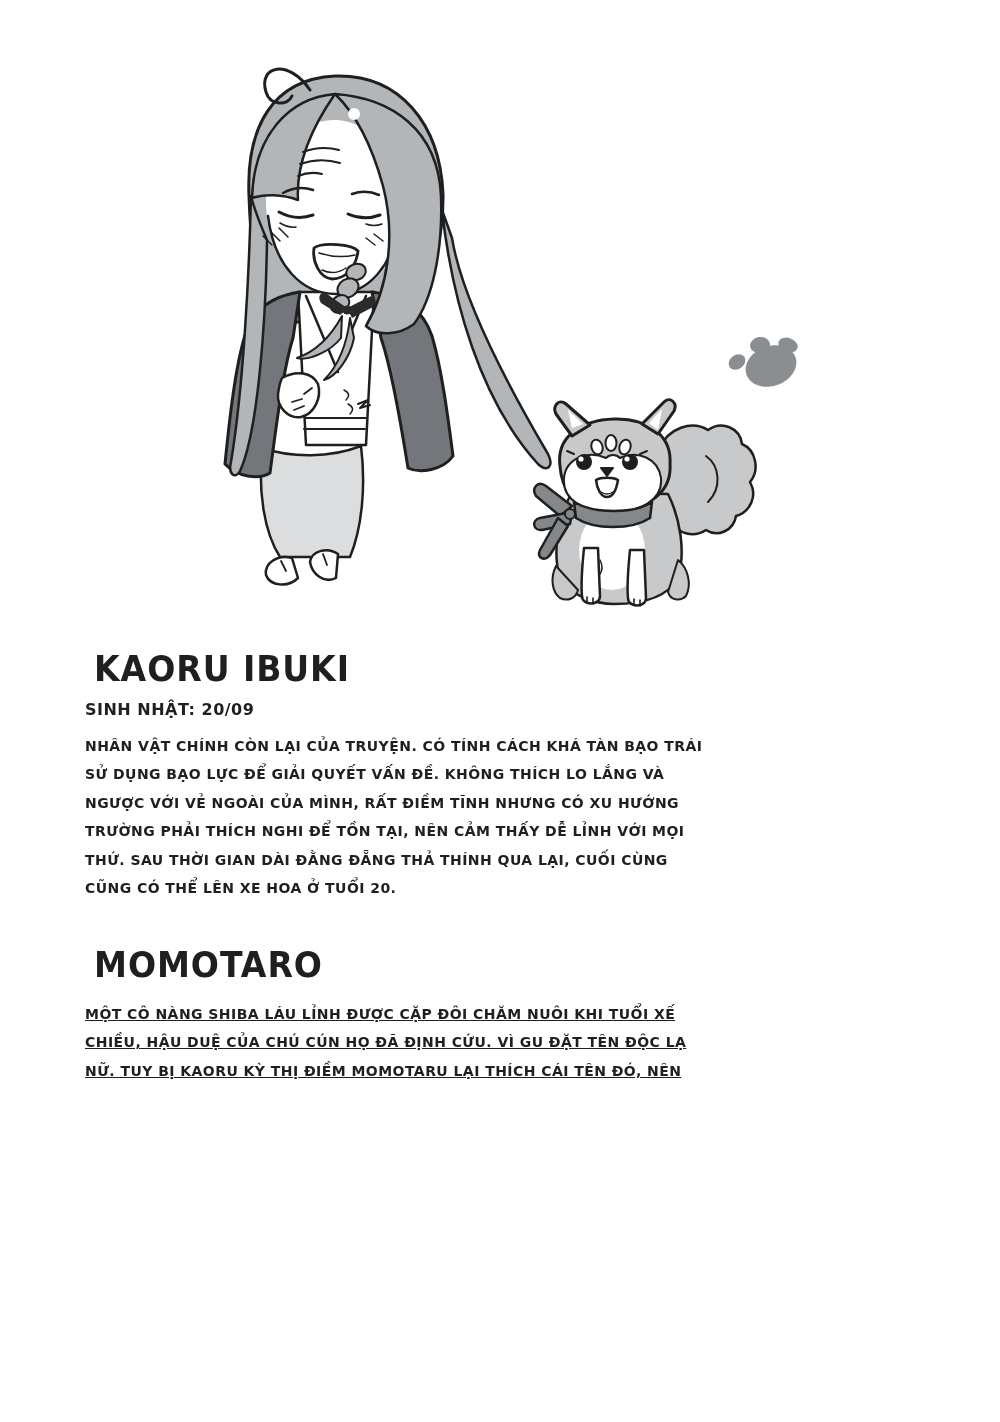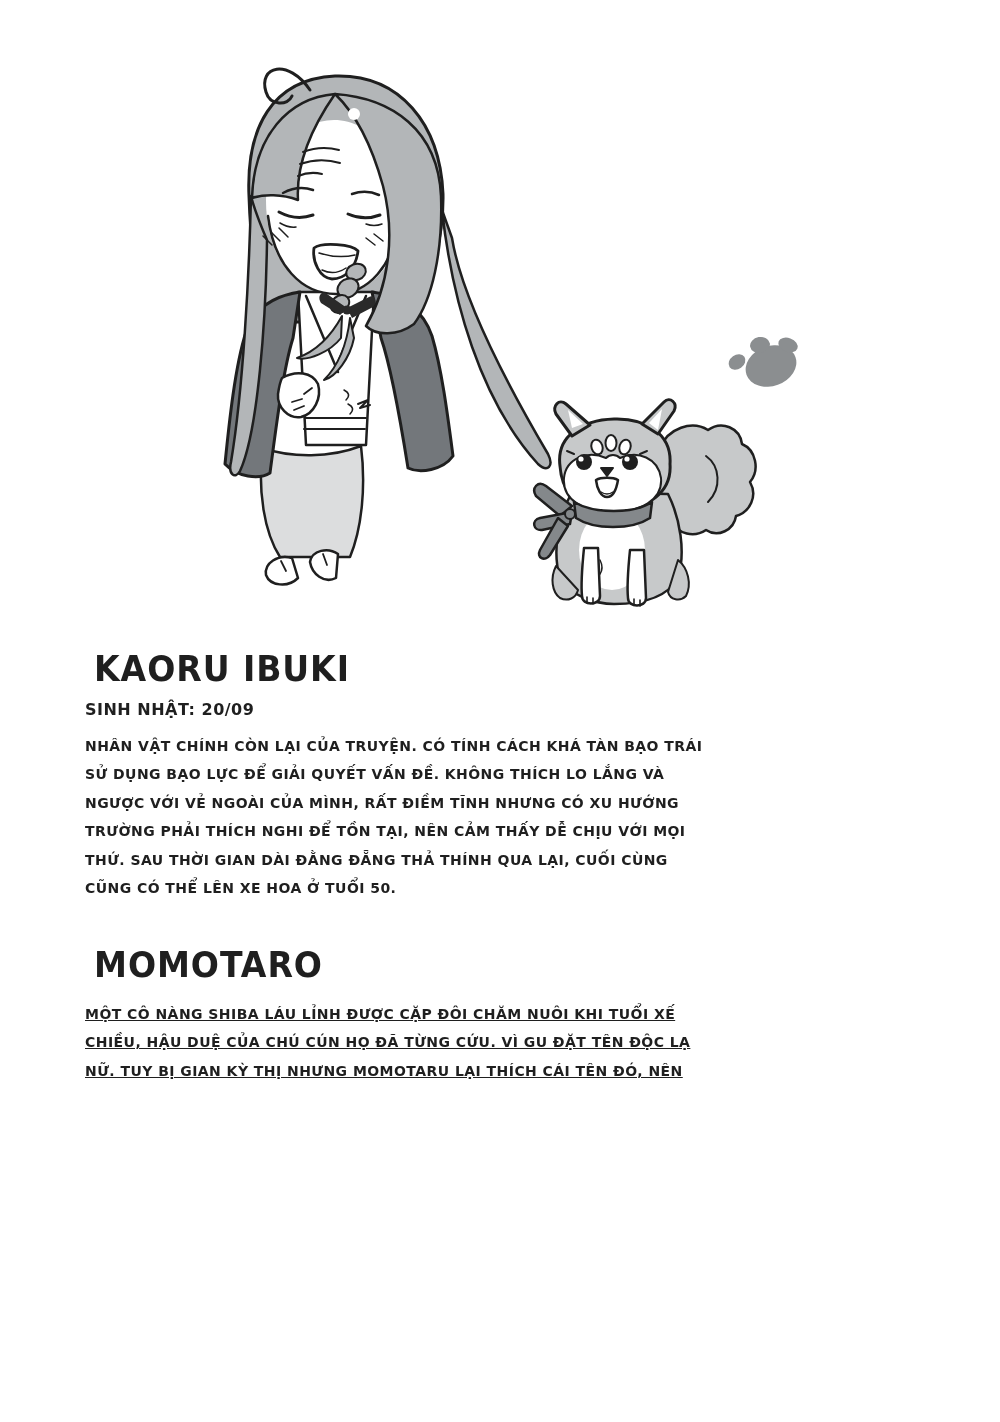--- a/index.html
+++ b/index.html
@@ -150,26 +150,26 @@
     </g>
   </svg>
 
   <h1 class="title title-kaoru">KAORU IBUKI</h1>
   <div class="birthday">SINH NHẬT: 20/09</div>
 
   <div class="para para-kaoru">
     <div class="line">NHÂN VẬT CHÍNH CÒN LẠI CỦA TRUYỆN. CÓ TÍNH CÁCH KHÁ TÀN BẠO TRÁI</div>
     <div class="line">SỬ DỤNG BẠO LỰC ĐỂ GIẢI QUYẾT VẤN ĐỀ. KHÔNG THÍCH LO LẮNG VÀ</div>
     <div class="line">NGƯỢC VỚI VẺ NGOÀI CỦA MÌNH, RẤT ĐIỀM TĨNH NHƯNG CÓ XU HƯỚNG</div>
-    <div class="line">TRƯỜNG PHẢI THÍCH NGHI ĐỂ TỒN TẠI, NÊN CẢM THẤY DỄ CHỊU VỚI MỌI</div>
+    <div class="line">TRƯỜNG PHẢI THÍCH NGHI ĐỂ TỒN TẠI, NÊN CẢM THẤY DỄ LỈNH VỚI MỌI</div>
     <div class="line">THỨ. SAU THỜI GIAN DÀI ĐẰNG ĐẴNG THẢ THÍNH QUA LẠI, CUỐI CÙNG</div>
-    <div class="line">CŨNG CÓ THỂ LÊN XE HOA Ở TUỔI 50.</div>
+    <div class="line">CŨNG CÓ THỂ LÊN XE HOA Ở TUỔI 20.</div>
   </div>
 
   <h1 class="title title-momotaro">MOMOTARO</h1>
 
   <div class="para para-momotaro">
     <div class="line">MỘT CÔ NÀNG SHIBA LÁU LỈNH ĐƯỢC CẶP ĐÔI CHĂM NUÔI KHI TUỔI XẾ</div>
-    <div class="line">CHIỀU, HẬU DUỆ CỦA CHÚ CÚN HỌ ĐÃ TỪNG CỨU. VÌ GU ĐẶT TÊN ĐỘC LẠ</div>
-    <div class="line">NỮ. TUY BỊ GIAN KỲ THỊ NHƯNG MOMOTARU LẠI THÍCH CÁI TÊN ĐÓ, NÊN</div>
+    <div class="line">CHIỀU, HẬU DUỆ CỦA CHÚ CÚN HỌ ĐÃ ĐỊNH CỨU. VÌ GU ĐẶT TÊN ĐỘC LẠ</div>
+    <div class="line">NỮ. TUY BỊ KAORU KỲ THỊ ĐIỀM MOMOTARU LẠI THÍCH CÁI TÊN ĐÓ, NÊN</div>
   </div>
 
 </div>
 
 </body></html>

